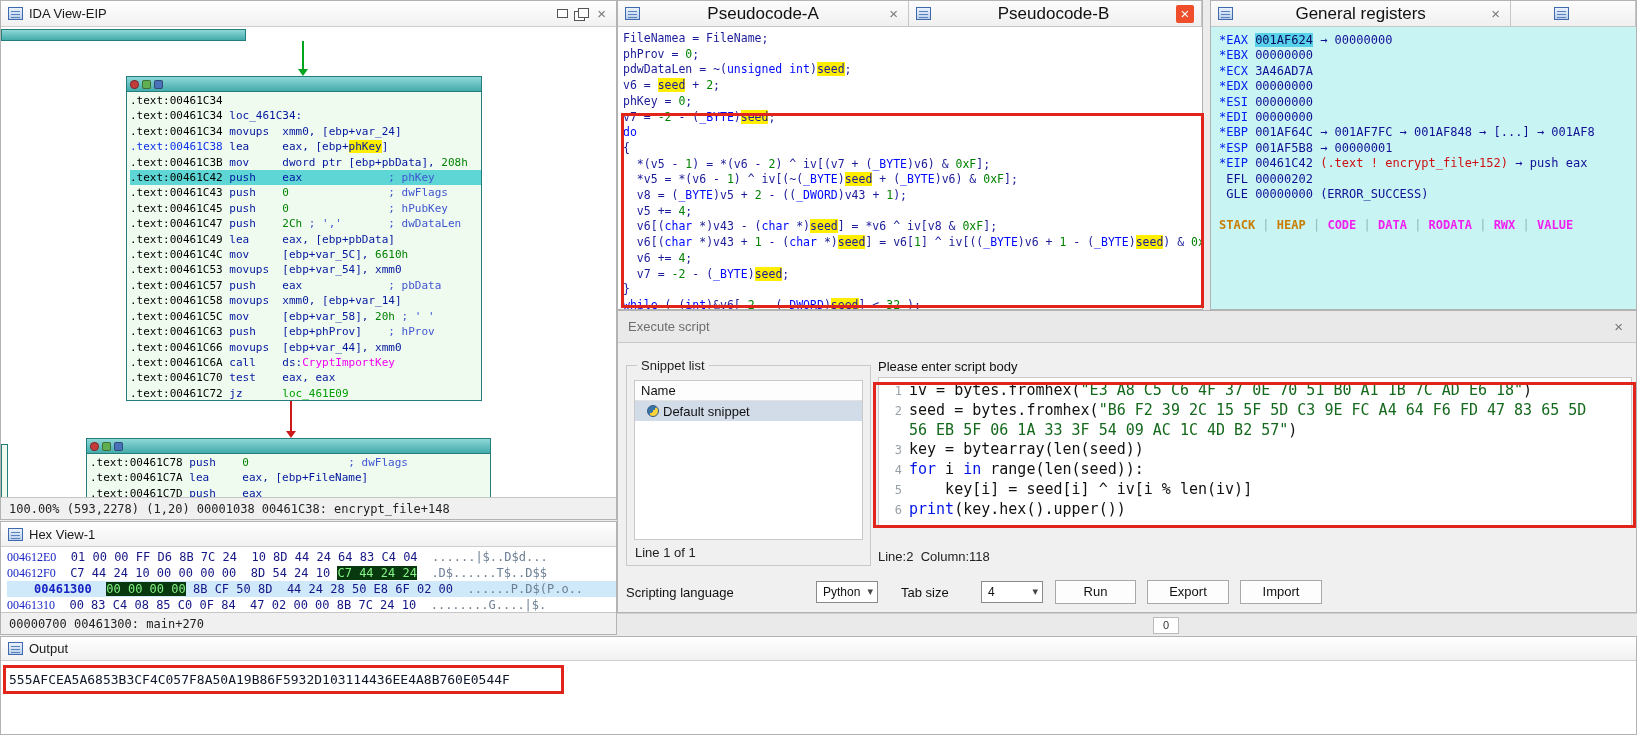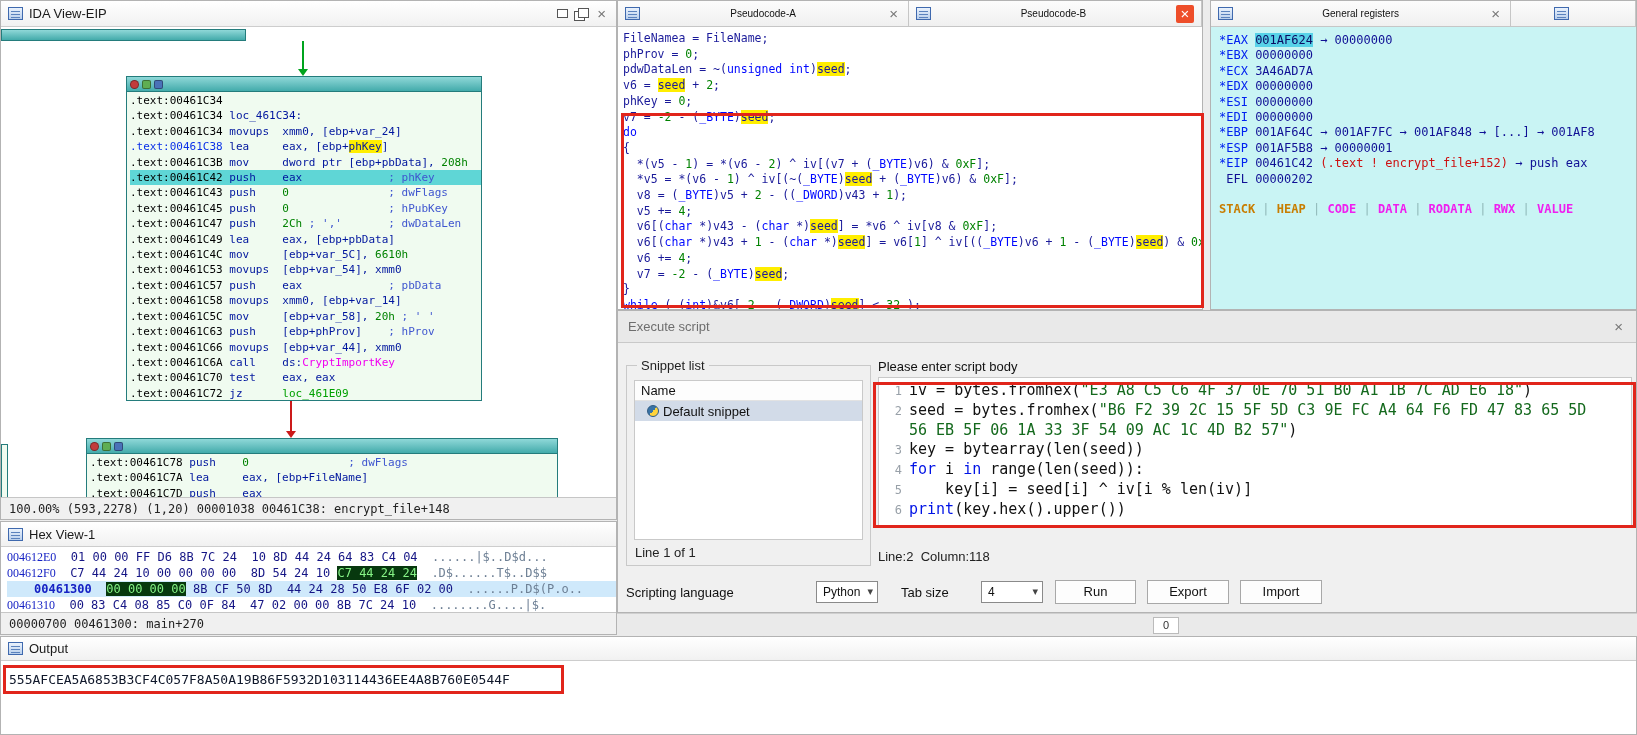--- a/index.html
+++ b/index.html
@@ -78,21 +78,21 @@
   .hx-ha{color:#1622c4;font-family:Liberation Serif, serif;}
   .hx-has{color:#1622c4;font-weight:bold;margin-left:27px;}
   .hx-b{color:#151585;}
   .hx-bd{background:#07380e;color:#86f386;}
   .hx-as{color:#6d7f94;}
   .bg-hexsel{background:#cfe9fb;}
 
   
   .ptabs{display:flex;height:26px;}
   .ptab{display:flex;align-items:center;gap:6px;padding:0 7px;background:linear-gradient(#fcfcfc,#f0f0f0);border-right:1px solid #c6c6c6;border-bottom:1px solid #c6c6c6;}
-  .ptab .title{flex:1;text-align:center;font-size:10px;white-space:nowrap;overflow:hidden;}
+  .ptab .title{flex:1;text-align:center;font-size:17px;white-space:nowrap;overflow:hidden;}
 
   
   #dialog{background:#f0f0f0;}
   .dtbar{display:flex;align-items:center;height:32px;background:#e9e9e9;border-bottom:1px solid #c9c9c9;padding:0 10px;}
   .dtbar .title{flex:1;color:#6e6e6e;font-size:13px;}
   .group{position:absolute;border:1px solid #c9c9c9;}
   .glabel{position:absolute;left:10px;top:-8px;background:#f0f0f0;padding:0 4px;font-size:13px;color:#222;}
   .stable{position:absolute;left:7px;top:14px;right:7px;height:160px;background:#fff;border:1px solid #c9c9c9;overflow:hidden;}
   .sthead{height:20px;line-height:20px;padding-left:6px;font-size:13px;border-bottom:1px solid #e2e2e2;background:#fdfdfd;}
   .strow{height:20px;display:flex;align-items:center;gap:4px;padding-left:12px;background:#d2dbe8;font-size:13px;}
@@ -163,21 +163,21 @@
             <div class="cl"><span class="asm-a">.text:00461C66 </span><span class="asm-i">movups  [ebp+var_44], xmm0</span></div>
             <div class="cl"><span class="asm-a">.text:00461C6A </span><span class="asm-i">call    ds:</span><span class="asm-x">CryptImportKey</span></div>
             <div class="cl"><span class="asm-a">.text:00461C70 </span><span class="asm-i">test    eax, eax</span></div>
             <div class="cl"><span class="asm-a">.text:00461C72 </span><span class="asm-i">jz      </span><span class="asm-l">loc_461E09</span></div>
           </div>
       </div>
 
       <div class="edge red" style="left:289px;top:374px;width:2px;height:30px;"></div>
       <div class="arrow-down red-a" style="left:285px;top:404px;"></div>
 
-      <div class="gnode" style="left:85px;top:411px;width:472px;height:60px;">
+      <div class="gnode" style="left:85px;top:411px;width:405px;height:60px;">
         <div class="nhead">
           <span class="nico red"></span>
           <span class="nico grn"></span>
           <span class="nico blu"></span>
         </div>
         <div class="nbody">
             <div class="cl"><span class="asm-a">.text:00461C78 </span><span class="asm-i">push    </span><span class="asm-n">0</span><span class="asm-i">               </span><span class="asm-c">; dwFlags</span></div>
             <div class="cl"><span class="asm-a">.text:00461C7A </span><span class="asm-i">lea     eax, [ebp+FileName]</span></div>
             <div class="cl"><span class="asm-a">.text:00461C7D </span><span class="asm-i">push    eax</span></div>
           </div>
@@ -253,20 +253,21 @@
         <div class="cl"><span class="rg-rn">*EAX </span><span class="rg-rvsel">001AF624</span><span class="rg-rv"> → 00000000</span></div>
         <div class="cl"><span class="rg-rn">*EBX </span><span class="rg-rv">00000000</span></div>
         <div class="cl"><span class="rg-rn">*ECX </span><span class="rg-rv">3A46AD7A</span></div>
         <div class="cl"><span class="rg-rn">*EDX </span><span class="rg-rv">00000000</span></div>
         <div class="cl"><span class="rg-rn">*ESI </span><span class="rg-rv">00000000</span></div>
         <div class="cl"><span class="rg-rn">*EDI </span><span class="rg-rv">00000000</span></div>
         <div class="cl"><span class="rg-rn">*EBP </span><span class="rg-rv">001AF64C → 001AF7FC → 001AF848 → [...] → 001AF8</span></div>
         <div class="cl"><span class="rg-rn">*ESP </span><span class="rg-rv">001AF5B8 → 00000001</span></div>
         <div class="cl"><span class="rg-rn">*EIP </span><span class="rg-rv">00461C42 </span><span class="rg-red">(.text ! encrypt_file+152)</span><span class="rg-rv"> → push eax</span></div>
         <div class="cl"><span class="rg-rn2"> EFL </span><span class="rg-rv">00000202</span></div>
+        <div class="cl"><span class="rg-rn2"> GLE </span><span class="rg-rv">00000000 (ERROR_SUCCESS)</span></div>
         <div class="cl">&nbsp;</div>
         <div class="cl"><span class="rg-to">STACK</span><span class="rg-pipe"> | </span><span class="rg-to">HEAP</span><span class="rg-pipe"> | </span><span class="rg-tm">CODE</span><span class="rg-pipe"> | </span><span class="rg-tm">DATA</span><span class="rg-pipe"> | </span><span class="rg-tm">RODATA</span><span class="rg-pipe"> | </span><span class="rg-tm">RWX</span><span class="rg-pipe"> | </span><span class="rg-tm">VALUE</span></div>
       </div>
   </div>
 
   <div class="win" id="dialog" style="left:617px;top:310px;width:1020px;height:303px;">
     <div class="dtbar">
       <span class="title">Execute script</span>
       <span class="close-x">×</span>
     </div>

